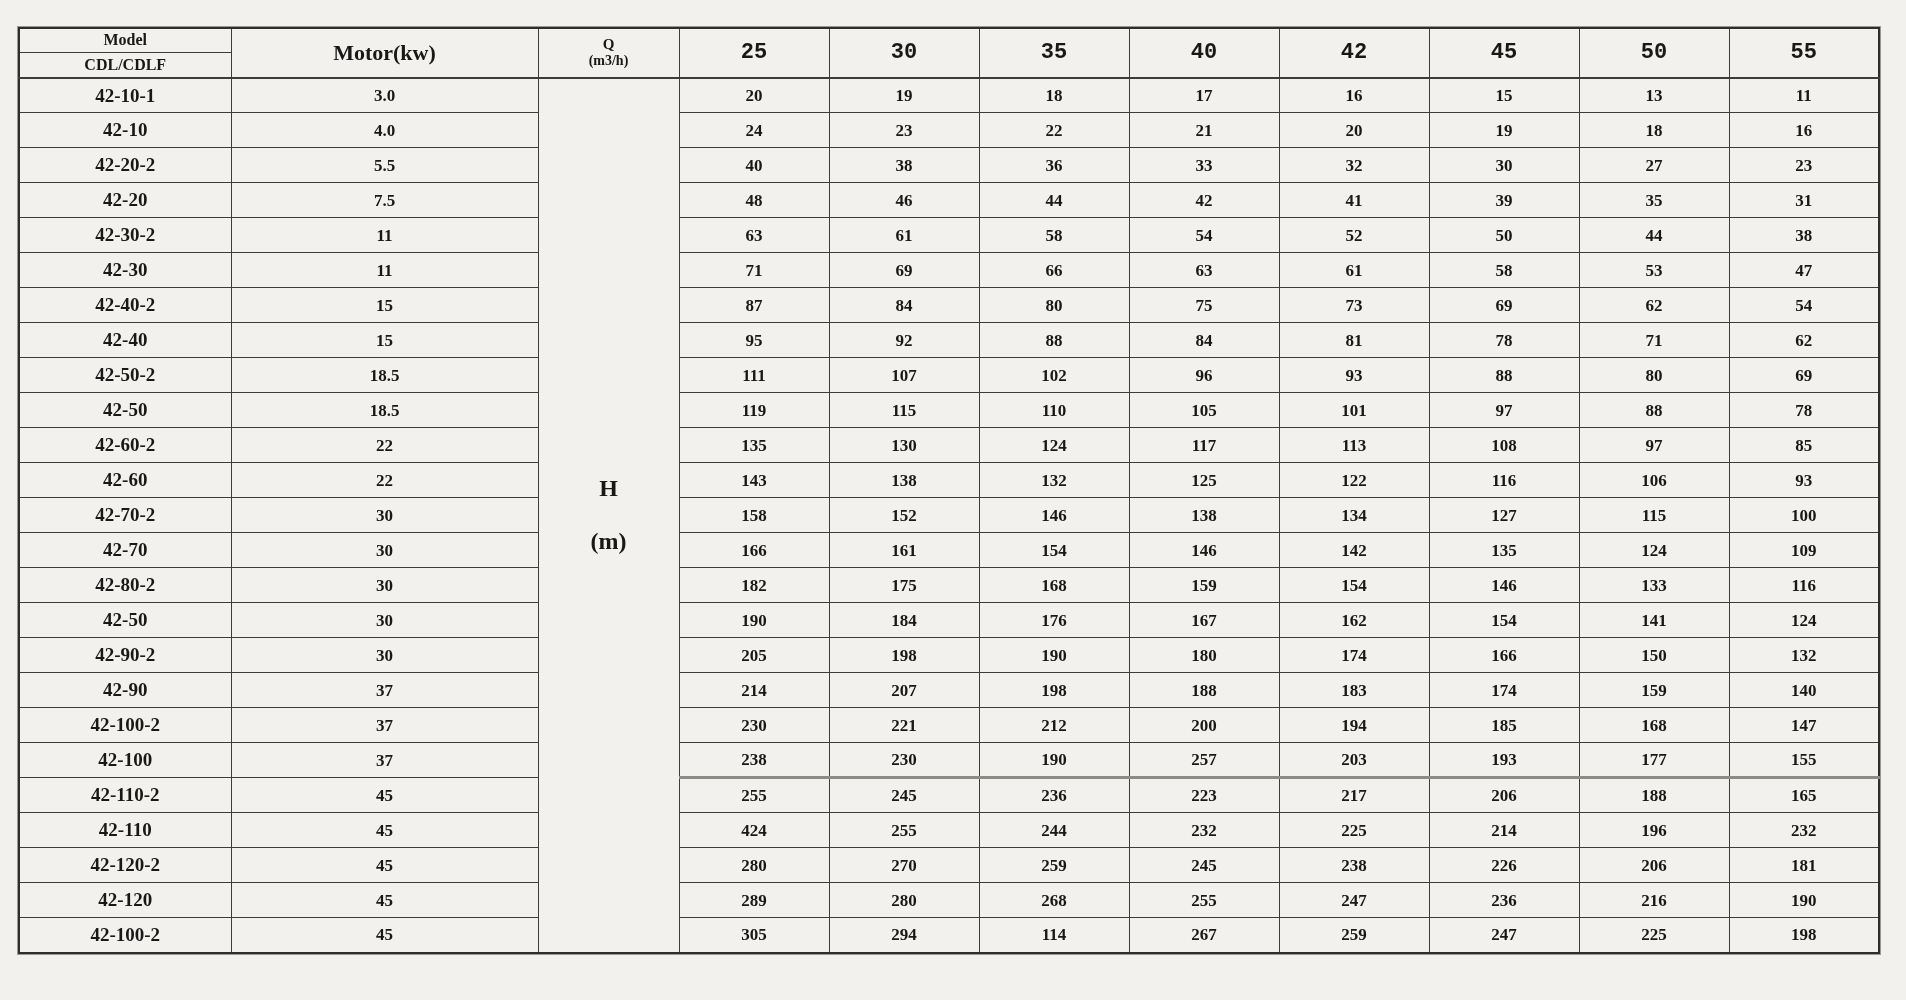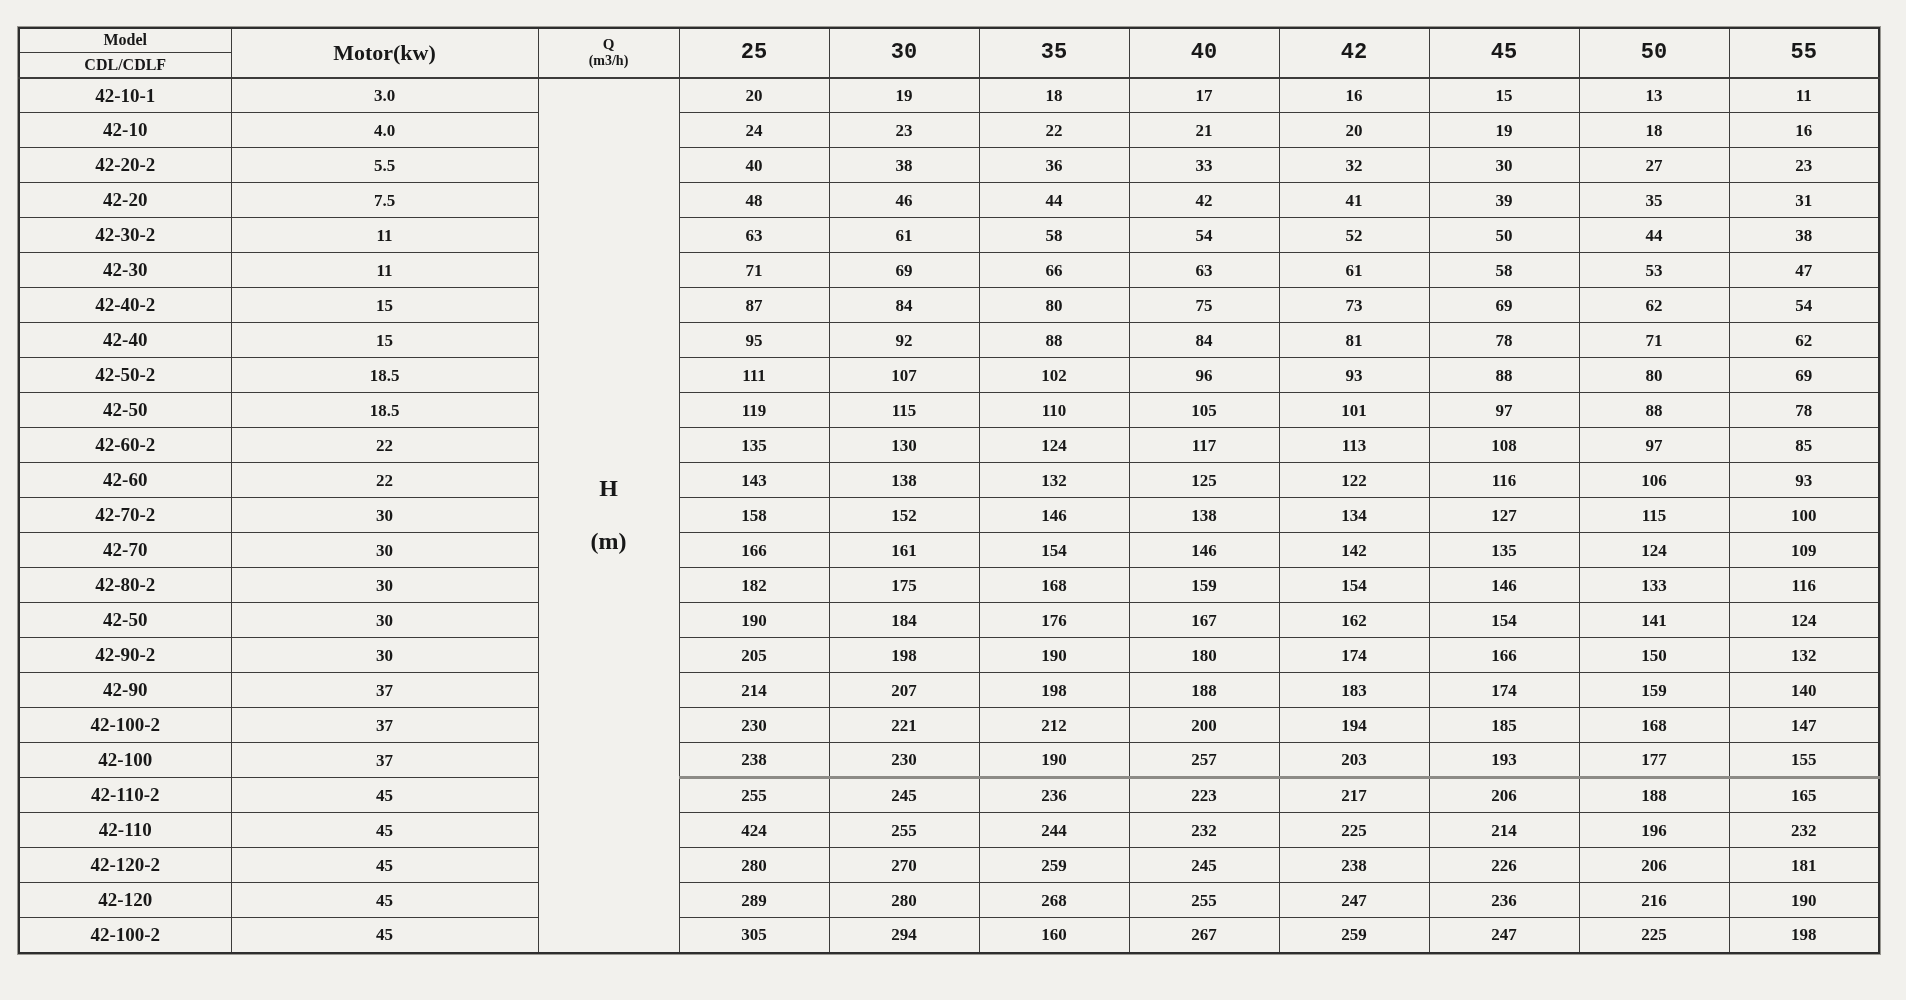--- a/index.html
+++ b/index.html
@@ -408,21 +408,21 @@
           <td class="head-value-cell">247</td>
           <td class="head-value-cell">236</td>
           <td class="head-value-cell">216</td>
           <td class="head-value-cell">190</td>
         </tr>
         <tr>
           <td class="model-cell">42-100-2</td>
           <td class="motor-cell">45</td>
           <td class="head-value-cell">305</td>
           <td class="head-value-cell">294</td>
-          <td class="head-value-cell">160</td>
+          <td class="head-value-cell">114</td>
           <td class="head-value-cell">267</td>
           <td class="head-value-cell">259</td>
           <td class="head-value-cell">247</td>
           <td class="head-value-cell">225</td>
           <td class="head-value-cell">198</td>
         </tr>
       </tbody>
   </table>
 </div>
 

